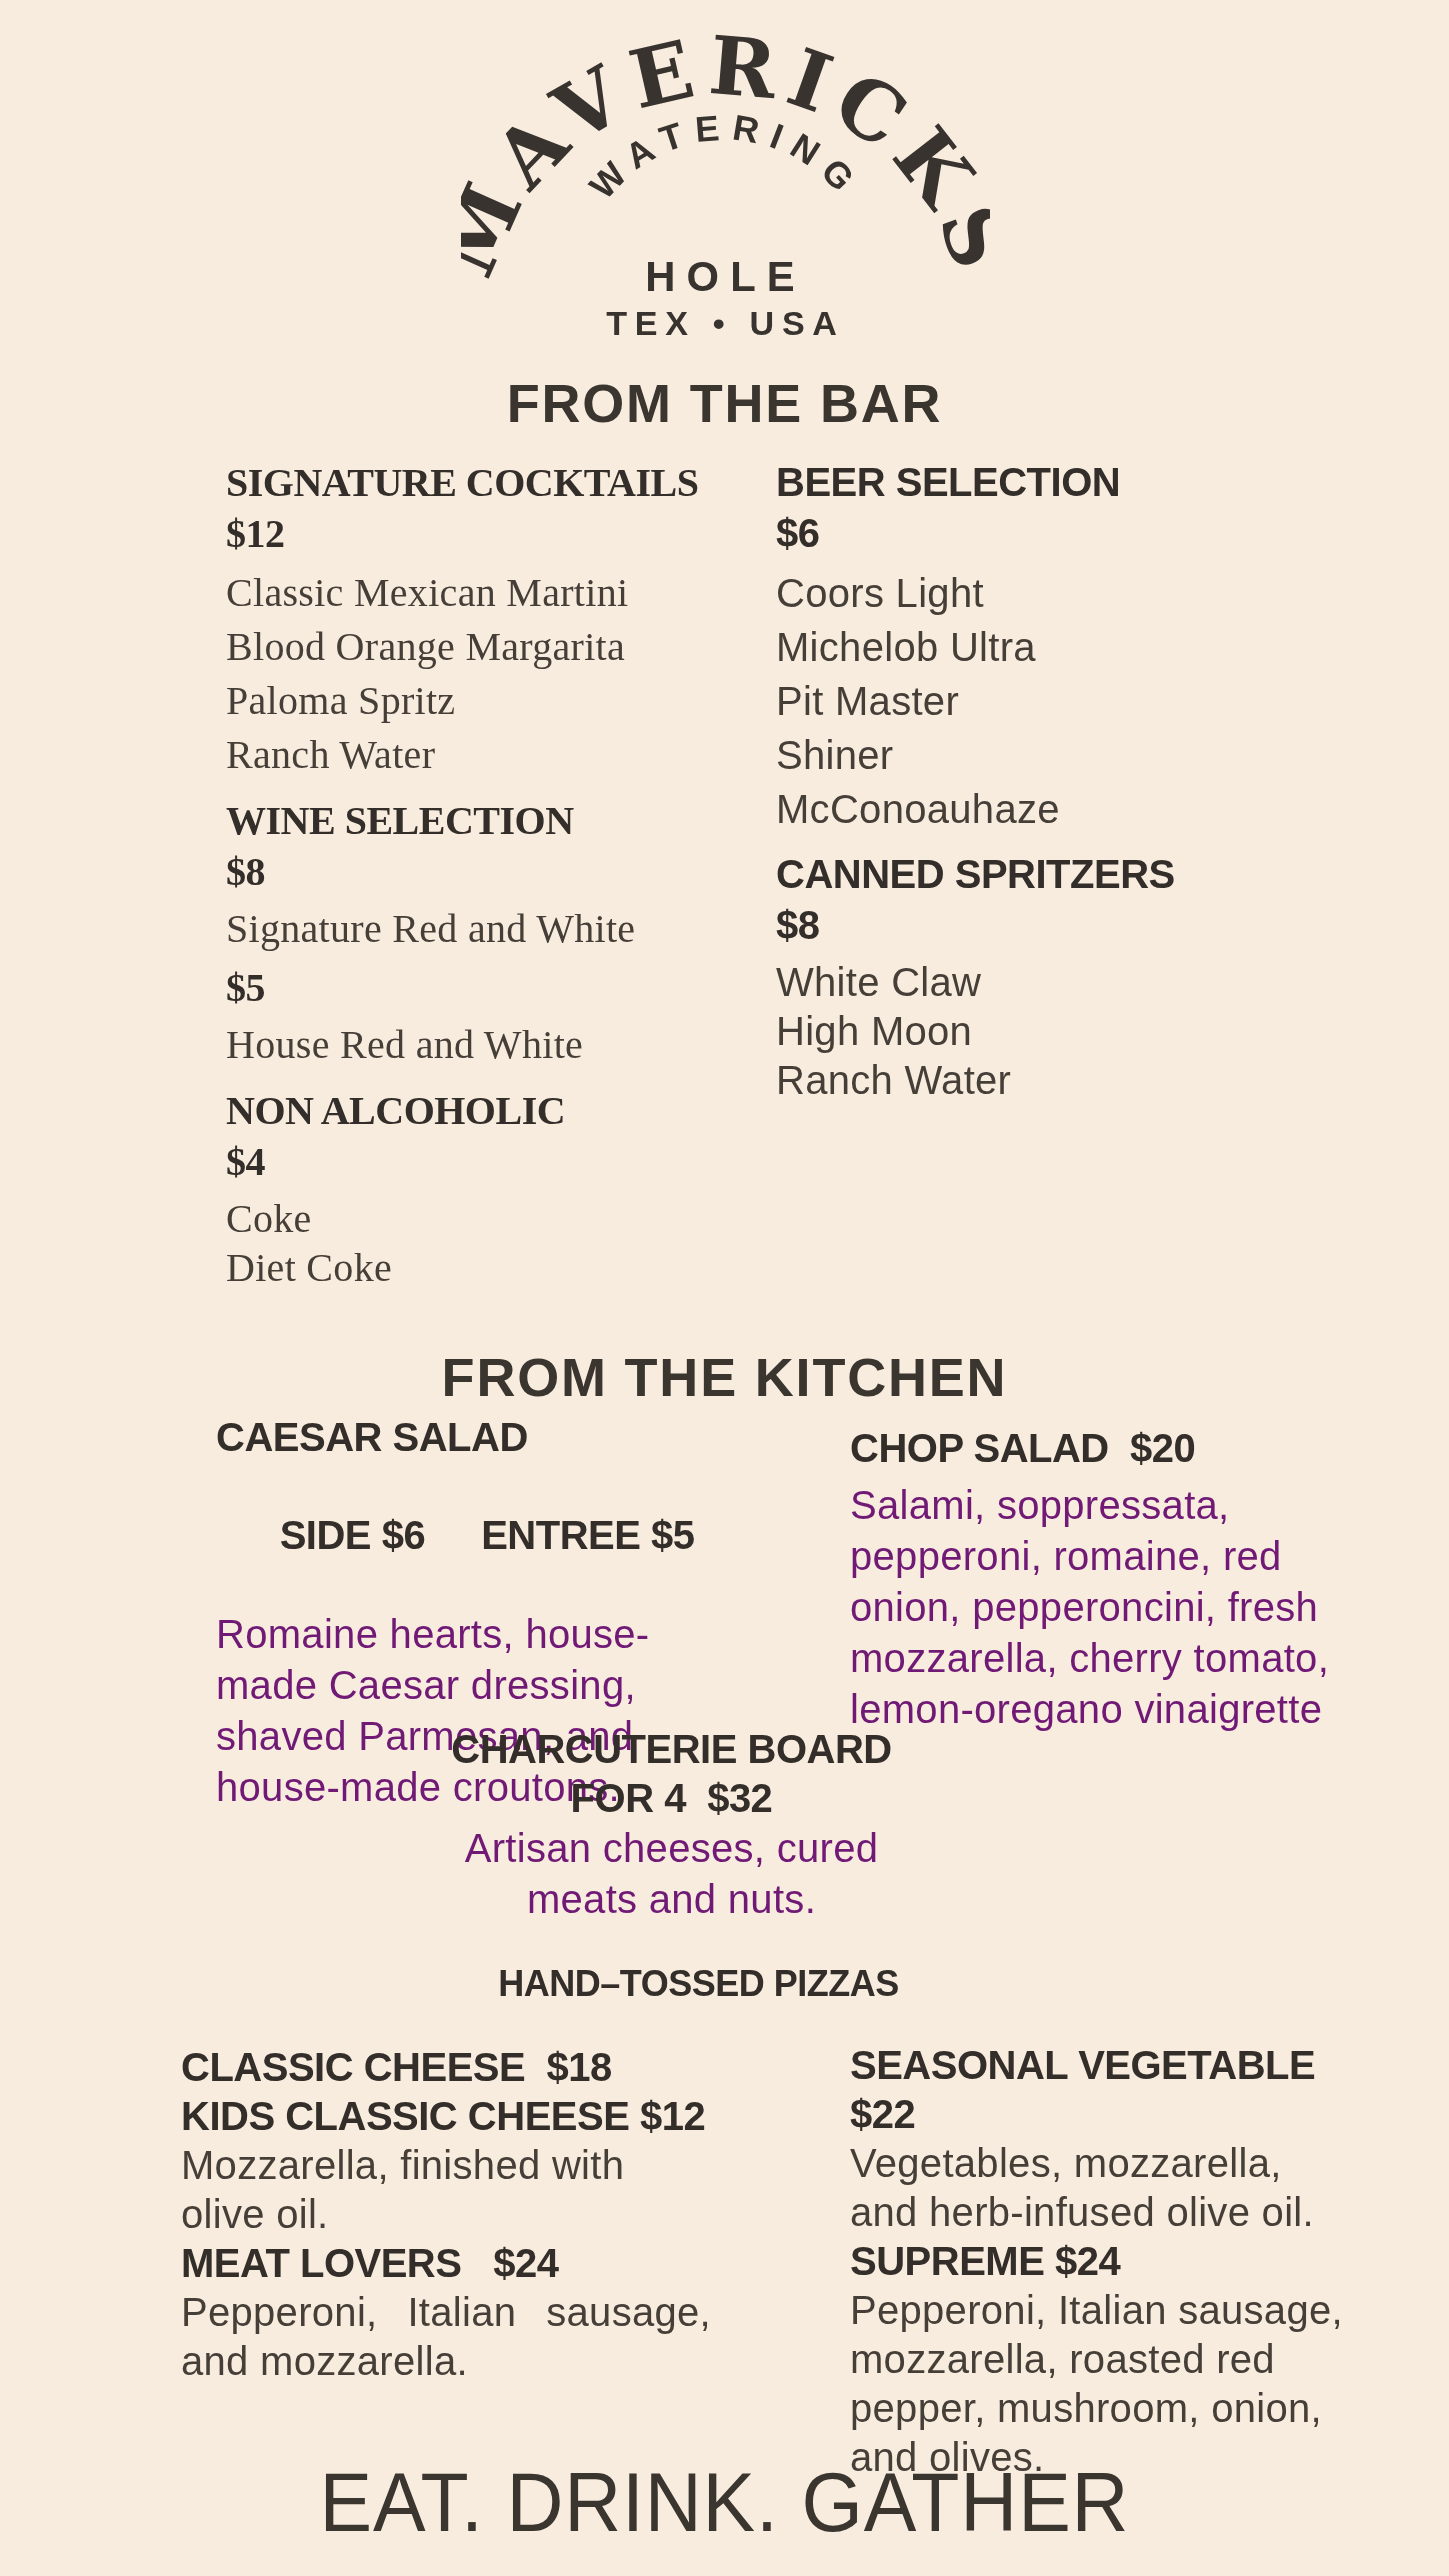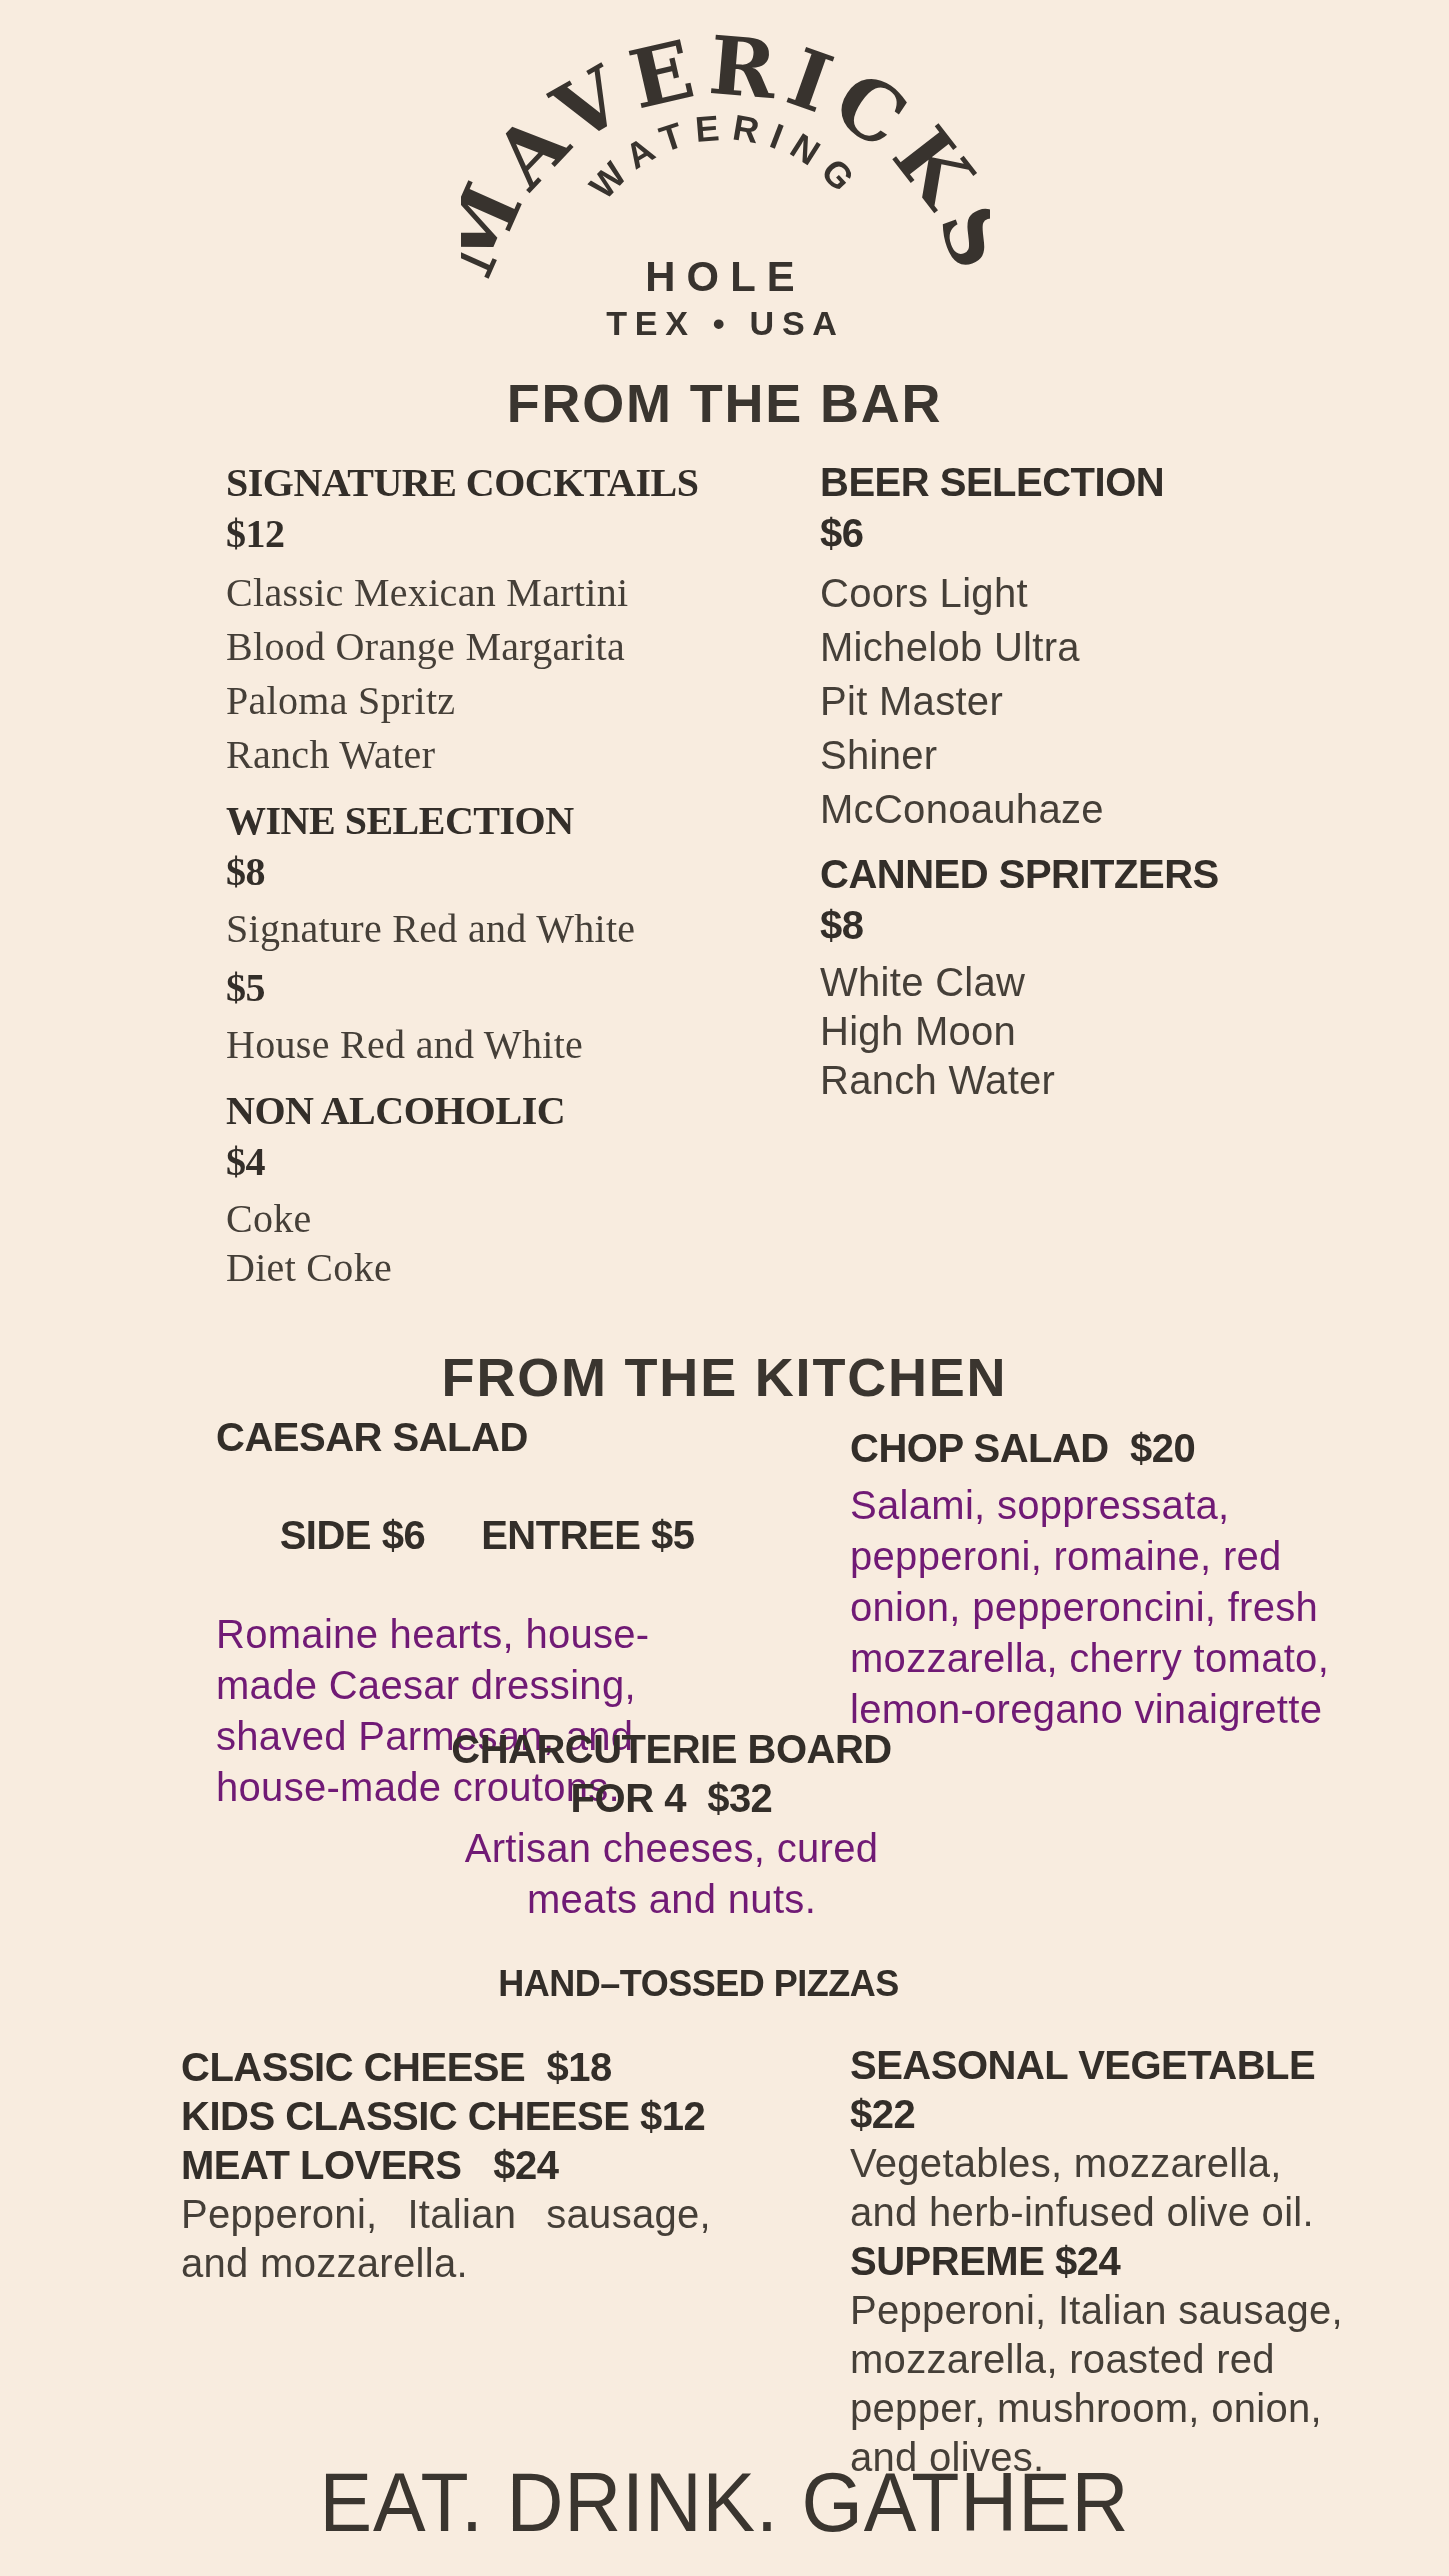--- a/index.html
+++ b/index.html
@@ -27,21 +27,21 @@
   .bar-heading     { top:380px; }
   .kitchen-heading { top:1330px;margin-top:24px; }
 
   
   .bold  { font-weight:700; font-size:40px; letter-spacing:-0.5px; color:#332e29; white-space:pre-wrap; }
   .item  { font-size:40px; letter-spacing:0.3px; color:#453f38; }
 
   
   .bar-col { position:absolute; width:562px; }
   .bar-col-left  { left:226px; top:457px;font-family:Liberation Serif, serif; }
-  .bar-col-right { left:820px; top:457px; }
+  .bar-col-right { left:776px; top:457px; }
   .bar-col .sec + .sec { margin-top:12.7px; }
   .bar-col .sec-h { line-height:51px; }
   .bar-col .sec-p { line-height:51px; margin-bottom:5.4px; }
   .bar-col .sec-p.mid { margin-top:5.4px; }
   .bar-col .items { margin-top:7.2px; }
   .bar-col .item  { line-height:54px; }
   .bar-col .items.tight .item { line-height:49px; }
 
   
   .kcol { position:absolute; }
@@ -167,20 +167,21 @@
     <div class="bold k-h">CHARCUTERIE BOARD</div>
     <div class="bold k-h">FOR 4  $32</div>
     <div class="kdesc">Artisan cheeses, cured meats and nuts.</div>
   </div>
 
   <div class="bold pizzas-heading">HAND–TOSSED PIZZAS</div>
 
   <div class="pcol pcol-left">
     <div class="bold">CLASSIC CHEESE  $18</div>
     <div class="bold">KIDS CLASSIC CHEESE $12</div>
+    <div class="pdesc">Mozzarella, finished with olive oil.</div>
     <div class="bold">MEAT LOVERS   $24</div>
     <div class="pdesc justify">Pepperoni, Italian sausage, and mozzarella.</div>
   </div>
 
   <div class="pcol pcol-right">
     <div class="bold">SEASONAL VEGETABLE  $22</div>
     <div class="pdesc">Vegetables, mozzarella, and herb-infused olive oil.</div>
     <div class="bold">SUPREME $24</div>
     <div class="pdesc">Pepperoni, Italian sausage, mozzarella, roasted red pepper, mushroom, onion, and olives.</div>
   </div>

